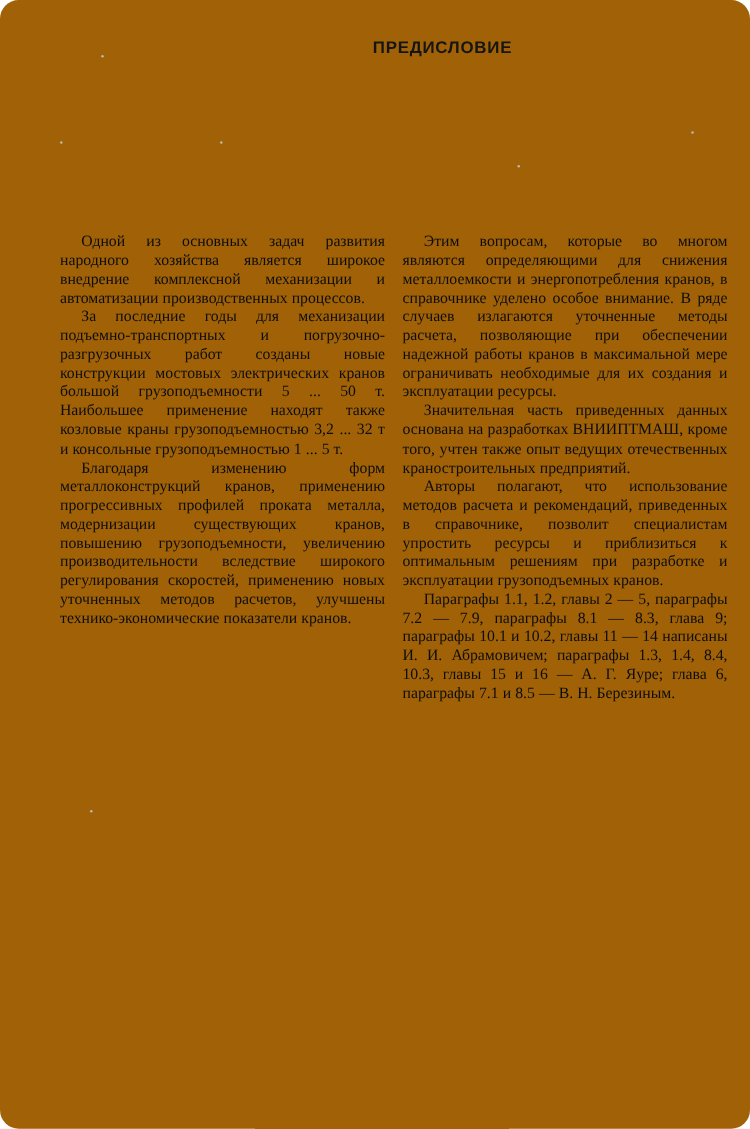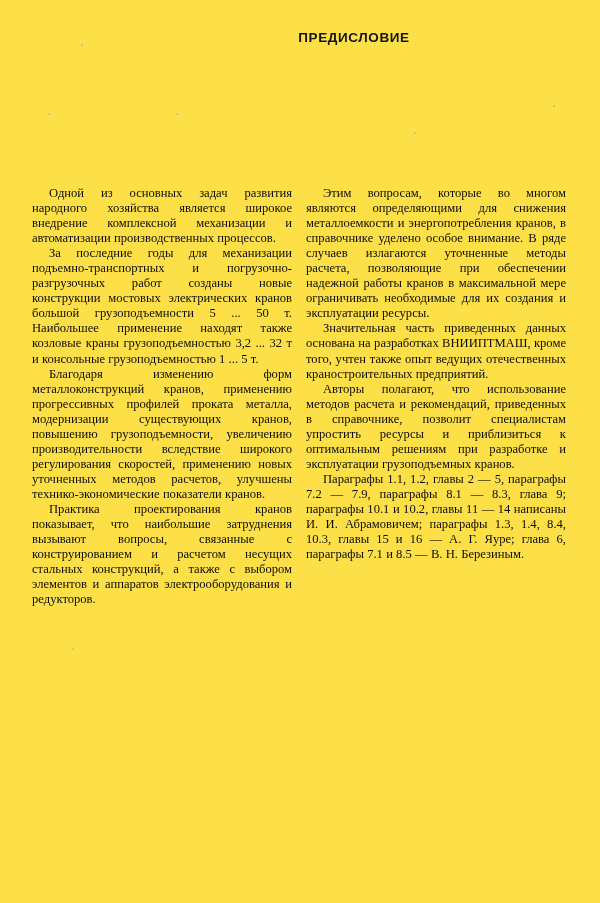--- a/index.html
+++ b/index.html
@@ -13,21 +13,22 @@
     position: relative;
     overflow: hidden;
     font-family: "Liberation Serif", "DejaVu Serif", serif;
     color: #000000;
     -webkit-font-smoothing: none;
   }
 
   .page {
     position: absolute;
     inset: 0;
-    background: #fde047;
+    background: #a16207;
+    border-radius: 15px;
   }
 
   
   .page-title {
     position: absolute;
     left: 0;
     right: 0;
     top: 21px;
     text-align: center;
     padding-left: 108px;      
@@ -35,21 +36,21 @@
     font-weight: bold;
     font-size: 13.5px;
     letter-spacing: 0.6px;
     color: #151515;
     white-space: nowrap;
   }
 
   
   .columns {
     position: absolute;
-    left: 32px;
+    left: 48px;
     top: 186px;
     width: 534px;
     display: flex;
     gap: 14px;
   }
   .column {
     width: 260px;
     flex: 0 0 260px;
   }
 
@@ -86,21 +87,20 @@
   <div class="speck" style="left:72px;  top:648px; width:2px; height:2px;"></div>
 
   <h1 class="page-title">ПРЕДИСЛОВИЕ</h1>
 
   <div class="columns">
 
     <div class="column">
       <p>Одной из основных задач развития народного хозяйства является широкое внедрение комплексной механизации и автоматизации производственных процессов.</p>
       <p>За последние годы для механизации подъемно-транспортных и погрузочно-разгрузочных работ созданы новые конструкции мостовых электрических кранов большой грузоподъемности 5 ... 50 т. Наибольшее применение находят также козловые краны грузоподъемностью 3,2 ... 32 т и консольные грузоподъемностью 1 ... 5 т.</p>
       <p>Благодаря изменению форм металлоконструкций кранов, применению прогрессивных профилей проката металла, модернизации существующих кранов, повышению грузоподъемности, увеличению производительности вследствие широкого регулирования скоростей, применению новых уточненных методов расчетов, улучшены технико-экономические показатели кранов.</p>
-      <p>Практика проектирования кранов показывает, что наибольшие затруднения вызывают вопросы, связанные с конструированием и расчетом несущих стальных конструкций, а также с выбором элементов и аппаратов электрооборудования и редукторов.</p>
     </div>
 
     <div class="column">
       <p>Этим вопросам, которые во многом являются определяющими для снижения металлоемкости и энергопотребления кранов, в справочнике уделено особое внимание. В ряде случаев излагаются уточненные методы расчета, позволяющие при обеспечении надежной работы кранов в максимальной мере ограничивать необходимые для их создания и эксплуатации ресурсы.</p>
       <p>Значительная часть приведенных данных основана на разработках ВНИИПТМАШ, кроме того, учтен также опыт ведущих отечественных краностроительных предприятий.</p>
       <p>Авторы полагают, что использование методов расчета и рекомендаций, приведенных в справочнике, позволит специалистам упростить ресурсы и приблизиться к оптимальным решениям при разработке и эксплуатации грузоподъемных кранов.</p>
       <p>Параграфы 1.1, 1.2, главы 2 — 5, параграфы 7.2 — 7.9, параграфы 8.1 — 8.3, глава 9; параграфы 10.1 и 10.2, главы 11 — 14 написаны И. И. Абрамовичем; параграфы 1.3, 1.4, 8.4, 10.3, главы 15 и 16 — А. Г. Яуре; глава 6, параграфы 7.1 и 8.5 — В. Н. Березиным.</p>
     </div>
 
   </div>

